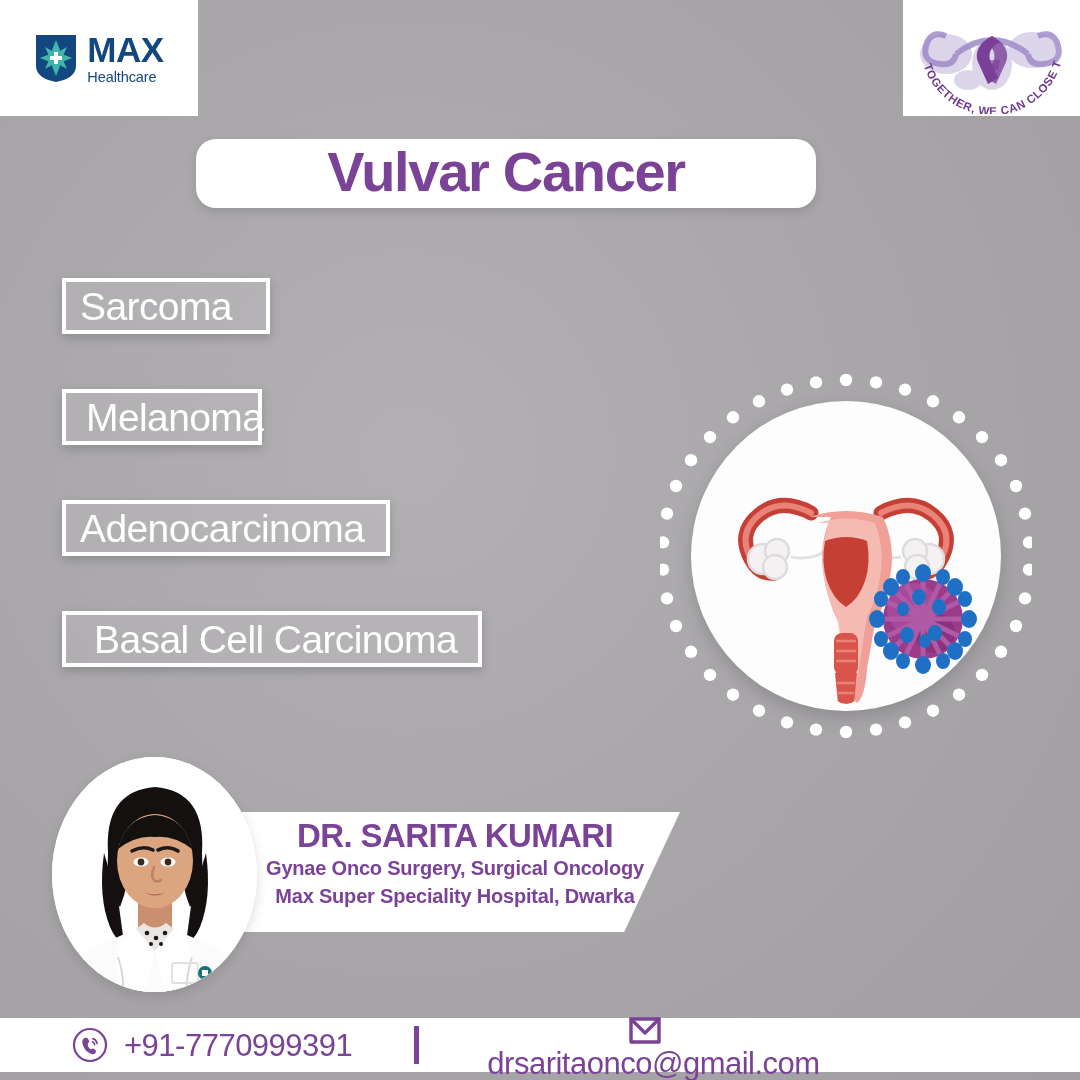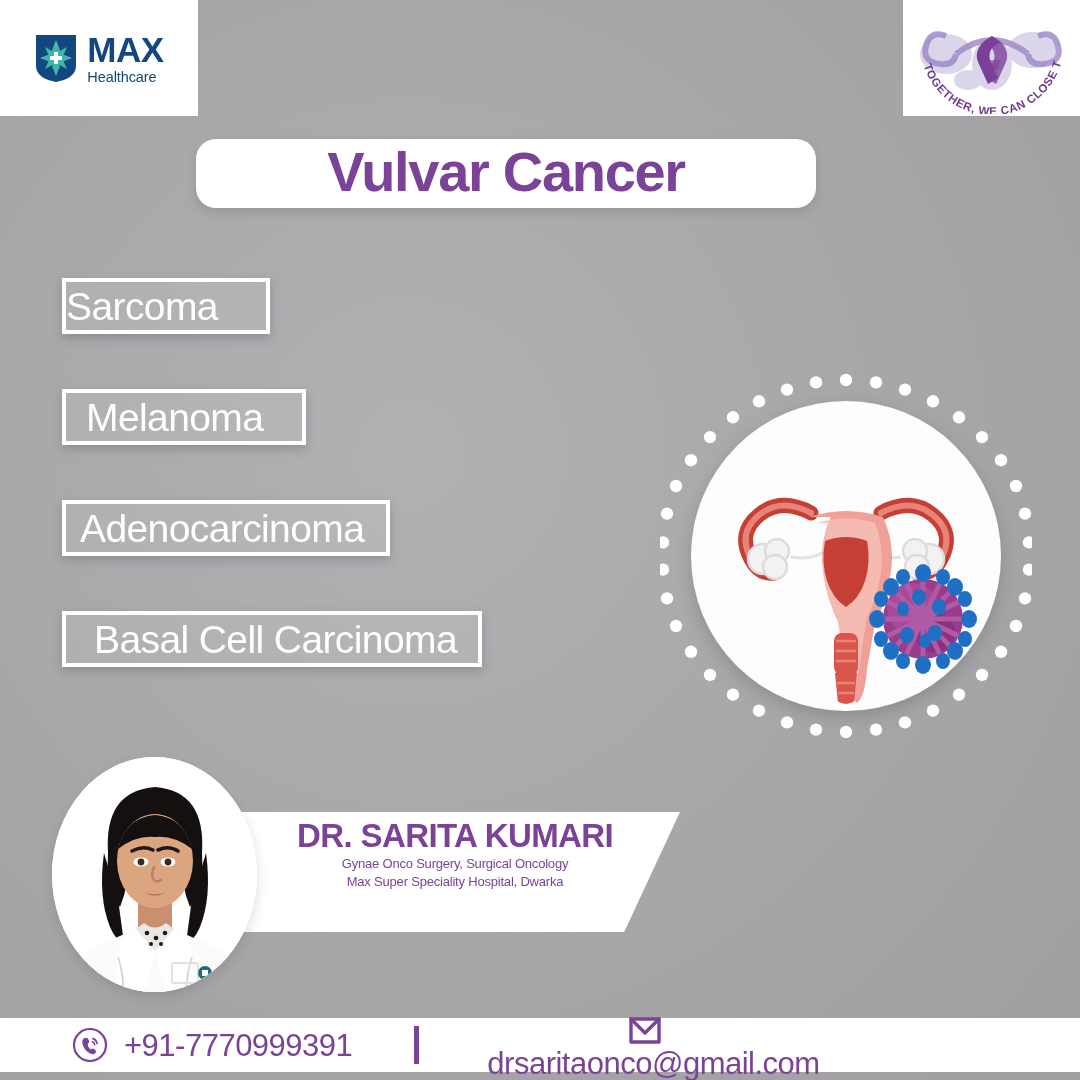--- a/index.html
+++ b/index.html
@@ -65,22 +65,22 @@
     background:rgba(255,255,255,.09);
     box-shadow:0 4px 9px rgba(70,68,72,.28);
     display:flex;align-items:center;
     height:56px;margin-bottom:55px;
     box-sizing:border-box;
   }
   .type-box span{
     font-size:39px;color:#ffffff;letter-spacing:-0.6px;white-space:nowrap;
     line-height:1;
   }
-  .tb0{margin-left:62px;width:208px;}
-  .tb1{margin-left:62px;width:244px;padding-left:20px;}
+  .tb0{margin-left:62px;width:208px;padding-left:14px;}
+  .tb1{margin-left:62px;width:200px;padding-left:20px;}
   .tb2{margin-left:62px;width:328px;padding-left:14px;}
   .tb3{margin-left:62px;width:420px;padding-left:28px;}
 
   
   .illus-wrap{
     position:absolute;left:660px;top:370px;width:372px;height:372px;
   }
   .dot-ring{position:absolute;inset:0;}
   .illus-circle{
     position:absolute;left:31px;top:31px;width:310px;height:310px;
@@ -99,22 +99,22 @@
   }
   .doc-text{
     position:absolute;left:255px;top:818px;width:400px;
     text-align:center;
   }
   .doc-name{
     font-size:33px;font-weight:bold;color:#7b4397;letter-spacing:-0.6px;
     line-height:1.12;white-space:nowrap;
   }
   .doc-spec,.doc-hosp{
-    font-size:13px;color:#7b4397;letter-spacing:-0.2px;
-    line-height:1.38;white-space:nowrap;
+    font-size:20px;color:#7b4397;letter-spacing:-0.2px;
+    line-height:1.38;white-space:nowrap;font-weight:bold;
   }
 
   .doc-photo{
     position:absolute;left:52px;top:757px;width:205px;height:235px;
     border-radius:50%;background:#ffffff;overflow:hidden;
     box-shadow:0 5px 12px rgba(70,68,72,.18);
   }
   .doc-photo svg{position:absolute;left:0;top:0;width:205px;height:235px;}
 
   

